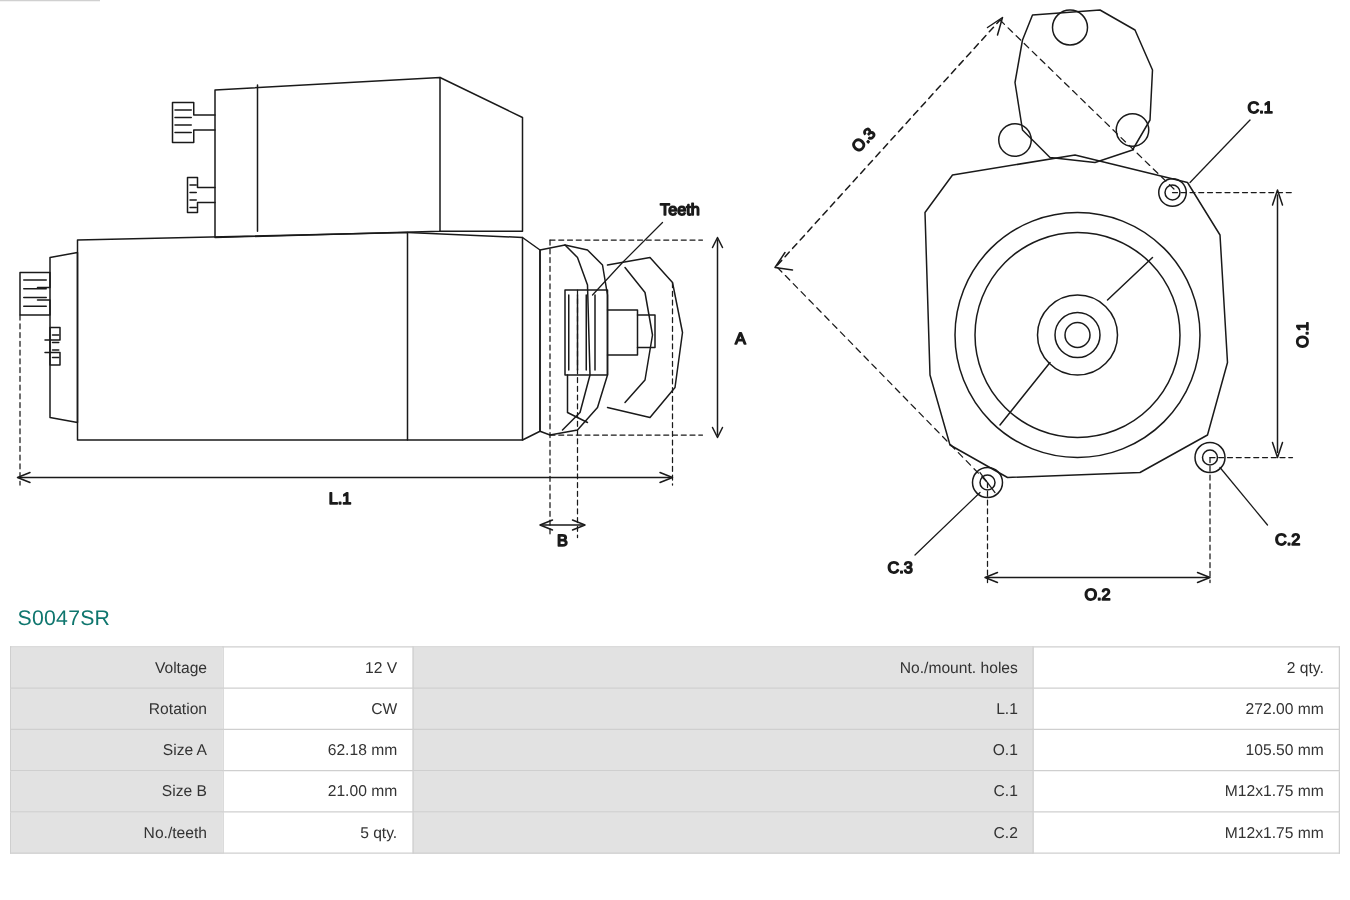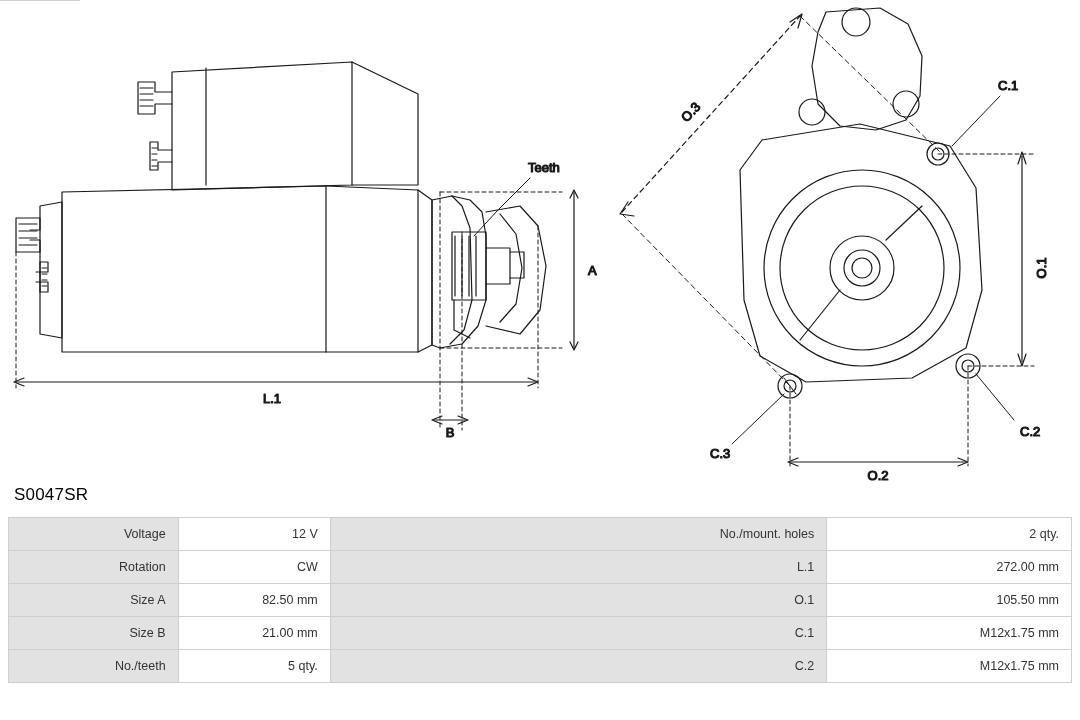--- a/index.html
+++ b/index.html
@@ -33,21 +33,21 @@
     font-size: 13px;
     fill: #222;
   }
 
   
   .part-title {
     position: absolute;
     left: 14px;
     top: 485px;
     font-size: 17px;
-    color: #000000;
+    color: #0f766e;
     font-weight: normal;
     letter-spacing: 0.2px;
   }
 
   
   .spec-table {
     position: absolute;
     left: 8px;
     top: 517px;
     width: 1064px;
@@ -239,21 +239,21 @@
         <td class="v c-v2">2 qty.</td>
       </tr>
       <tr>
         <td class="k c-k1">Rotation</td>
         <td class="v c-v1">CW</td>
         <td class="k c-k2">L.1</td>
         <td class="v c-v2">272.00 mm</td>
       </tr>
       <tr>
         <td class="k c-k1">Size A</td>
-        <td class="v c-v1">82.50 mm</td>
+        <td class="v c-v1">62.18 mm</td>
         <td class="k c-k2">O.1</td>
         <td class="v c-v2">105.50 mm</td>
       </tr>
       <tr>
         <td class="k c-k1">Size B</td>
         <td class="v c-v1">21.00 mm</td>
         <td class="k c-k2">C.1</td>
         <td class="v c-v2">M12x1.75 mm</td>
       </tr>
       <tr>

